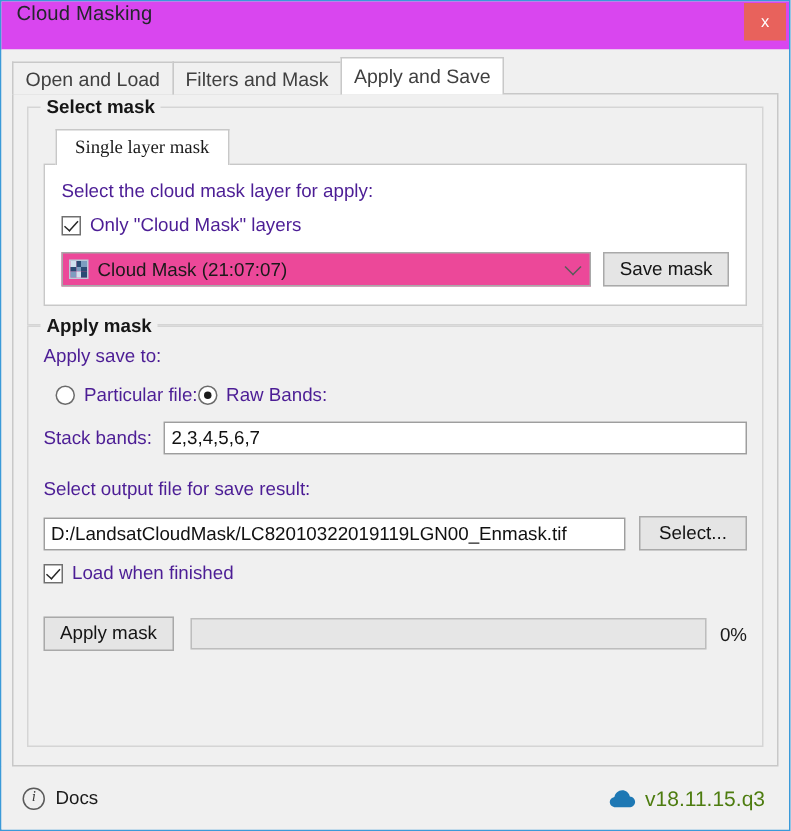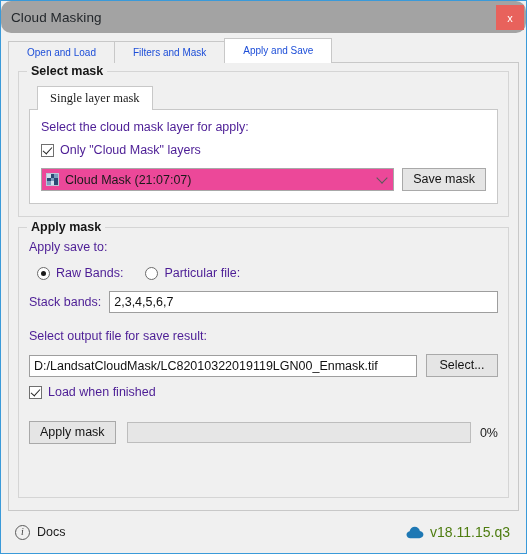--- a/index.html
+++ b/index.html
@@ -24,27 +24,26 @@
     height: 554px;
     box-sizing: border-box;
     border: 1px solid #3a9ad9;
     background: #f0f0f0;
     display: flex;
     flex-direction: column;
   }
   .titlebar {
     height: 32px;
     min-height: 32px;
-    background: #a3a3a3;
-    display: flex;
-    align-items: center;
+    background: #d946ef;
+    display: flex;
+    align-items: flex-start;
     justify-content: space-between;
     padding-left: 10px;
     box-sizing: border-box;
-    border-radius: 10px;
   }
   .title-text {
     font-size: 13.5px;
     color: #23272b;
     letter-spacing: 0.1px;
   }
   .close-btn {
     width: 28px;
     height: 25px;
     margin-right: 2px;
@@ -75,27 +74,27 @@
     display: flex;
     align-items: flex-end;
     height: 25px;
     margin-top: 5px;
     position: relative;
     z-index: 2;
   }
   .tab {
     height: 22px;
     line-height: 21px;
-    padding: 0 18px;
+    padding: 0 8px;
     box-sizing: border-box;
     background: #f0f0f0;
     border: 1px solid #c8c8c8;
     border-bottom: none;
-    font-size: 10px;
-    color: #1d4ed8;
+    font-size: 13px;
+    color: #404040;
     margin-right: -1px;
     cursor: pointer;
     white-space: nowrap;
   }
   .tab.active {
     background: #ffffff;
     height: 25px;
     line-height: 24px;
     border-color: #c8c8c8;
     position: relative;
@@ -111,21 +110,20 @@
     position: relative;
     z-index: 1;
     display: flex;
     flex-direction: column;
   }
 
   
   .group {
     border: 1px solid #d5d5d5;
     border-radius: 0;
-    margin-bottom: 10px;
     padding: 0 10px 10px 10px;
     position: relative;
   }
   .group-title {
     position: absolute;
     top: -8px;
     left: 8px;
     background: #f0f0f0;
     padding: 0 4px;
     font-weight: bold;
@@ -457,27 +455,27 @@
         </div>
       </div>
 
       <div class="group" style="flex:1;margin-bottom:4px;">
         <span class="group-title">Apply mask</span>
         <div class="group-inner" style="padding-top:12px;">
 
           <div class="label" style="margin-bottom:12px;">Apply save to:</div>
 
           <div class="row" style="margin-left:8px;margin-bottom:11px;">
+            <div class="rb-wrap">
+              <span class="rb-box"></span>
+              <span class="label">Particular file:</span>
+            </div>
             <div class="rb-wrap" style="margin-right:22px;">
               <span class="rb-box checked"></span>
               <span class="label">Raw Bands:</span>
-            </div>
-            <div class="rb-wrap">
-              <span class="rb-box"></span>
-              <span class="label">Particular file:</span>
             </div>
           </div>
 
           <div class="row" style="margin-bottom:16px;">
             <span class="label" style="margin-right:8px;">Stack bands:</span>
             <div class="textfield" style="flex:1;">2,3,4,5,6,7</div>
           </div>
 
           <div class="label" style="margin-bottom:11px;">Select output file for save result:</div>
 

